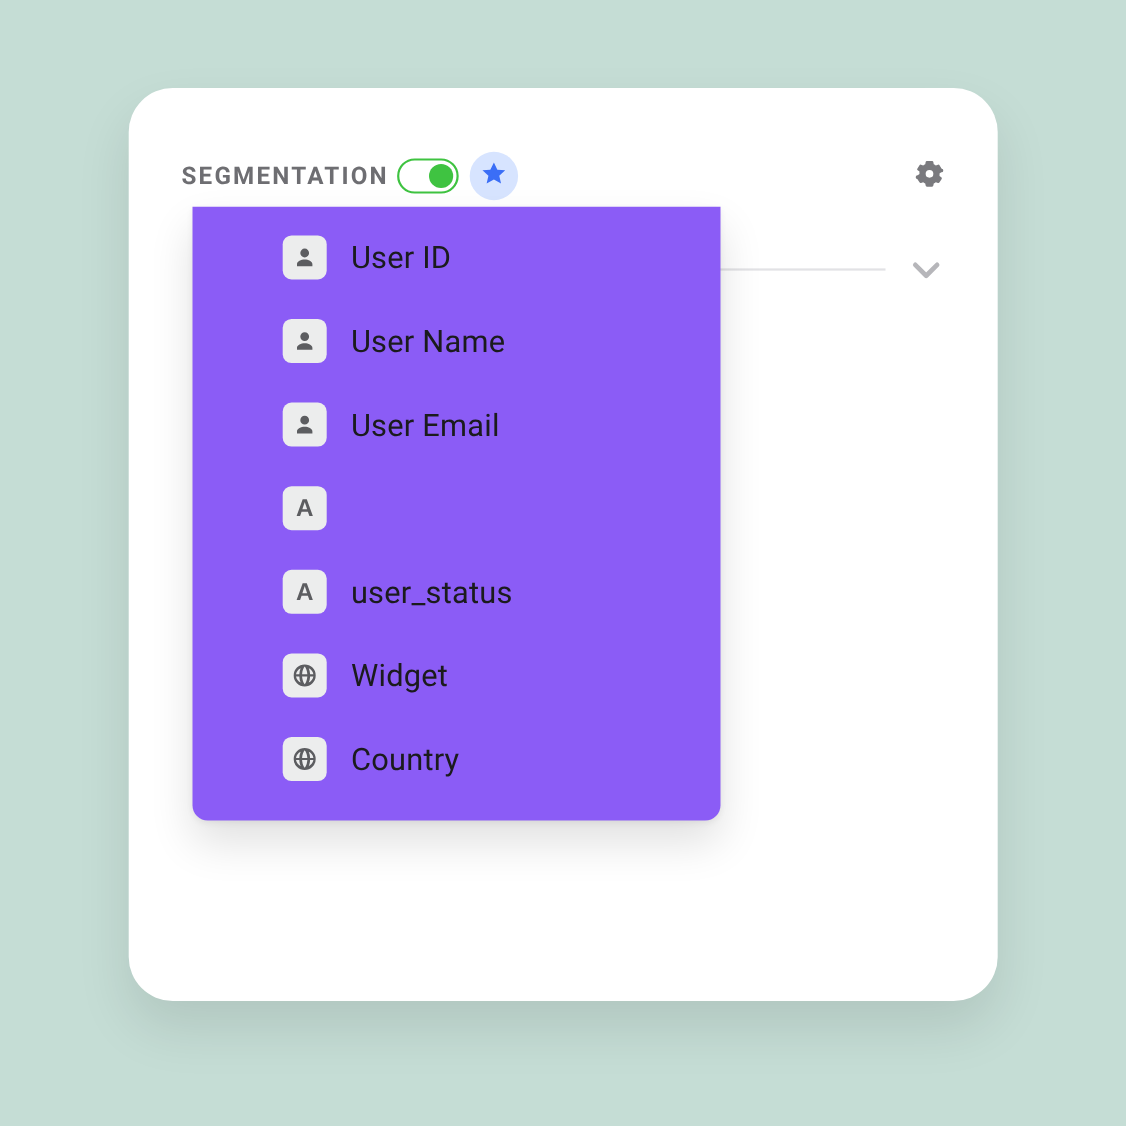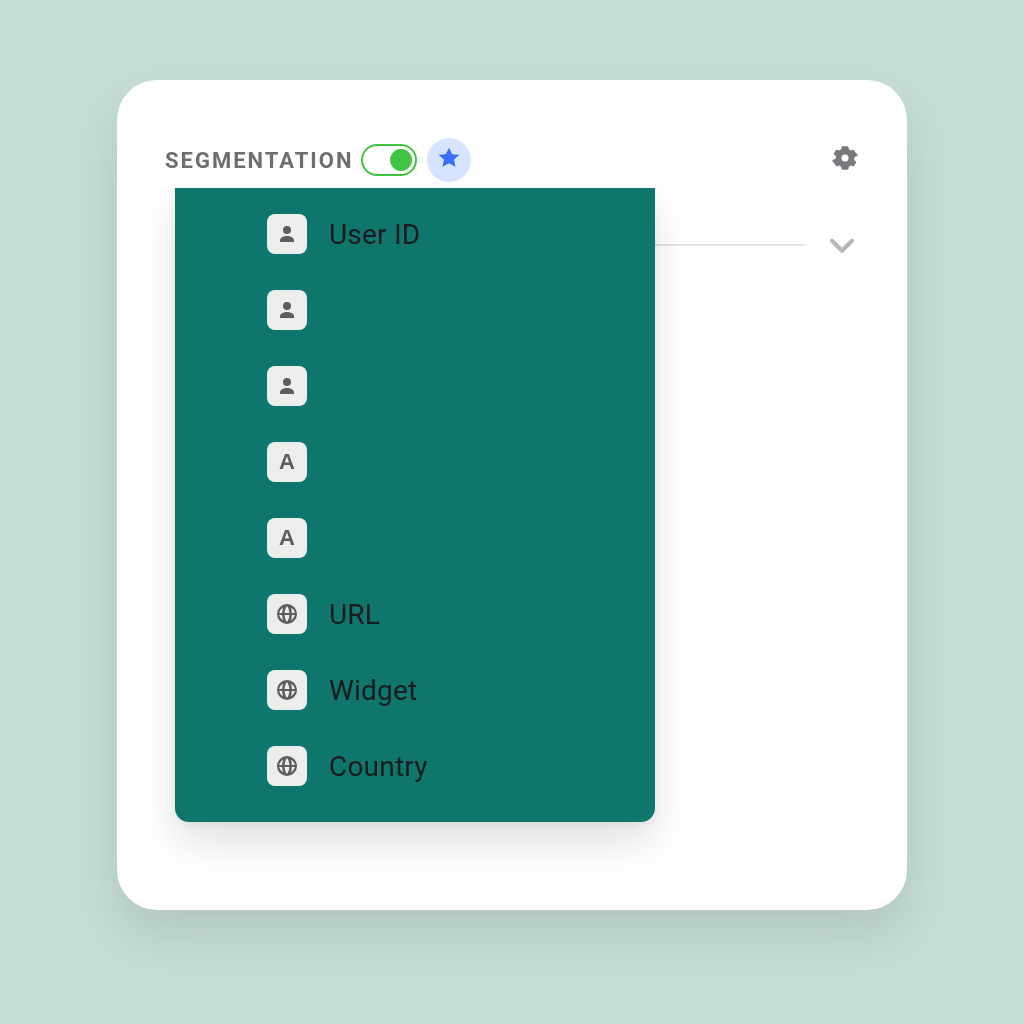--- a/index.html
+++ b/index.html
@@ -85,24 +85,24 @@
     background: #e2e2e5;
   }
   .chev { display:flex; }
   .chev svg { width: 34px; height: 34px; fill: none; stroke: #b6b6ba; stroke-width: 3; stroke-linecap: round; stroke-linejoin: round; }
 
   .dropdown {
     position: absolute;
     left: 58px;
     top: 108px;
     width: 480px;
-    background: #0f766e;
+    background: #8b5cf6;
     border-radius: 0 0 14px 14px;
     box-shadow: 0 20px 40px rgba(0,0,0,0.12), 0 2px 6px rgba(0,0,0,0.06);
-    padding: 0 0 18px 10px;
+    padding: 0 0 18px 0;
   }
   .dd-item {
     display: flex;
     align-items: center;
     gap: 22px;
     padding: 18px 30px 18px 82px;
     cursor: pointer;
   }
   .dd-item:first-child { padding-top: 26px; }
   .dd-icon {
@@ -172,64 +172,59 @@
       </div>
       <span class="dd-label">User ID</span>
     </div>
 
     <div class="dd-item">
       <div class="dd-icon">
         <svg viewBox="0 0 24 24">
             <path d="M12 12a4 4 0 1 0-4-4 4 4 0 0 0 4 4zm0 2c-3.3 0-7 1.6-7 4.2V20h14v-1.8c0-2.6-3.7-4.2-7-4.2z"></path>
           </svg>
       </div>
+      <span class="dd-label">User Name</span>
     </div>
 
     <div class="dd-item">
       <div class="dd-icon">
         <svg viewBox="0 0 24 24">
             <path d="M12 12a4 4 0 1 0-4-4 4 4 0 0 0 4 4zm0 2c-3.3 0-7 1.6-7 4.2V20h14v-1.8c0-2.6-3.7-4.2-7-4.2z"></path>
           </svg>
       </div>
+      <span class="dd-label">User Email</span>
     </div>
 
     <div class="dd-item">
       <div class="dd-icon">
           <span class="letter">A</span>
         </div>
     </div>
 
     <div class="dd-item">
       <div class="dd-icon">
           <span class="letter">A</span>
         </div>
-    </div>
+      <span class="dd-label">user_status</span>
+    </div>
+
 
     <div class="dd-item">
       <div class="dd-icon">
         <svg viewBox="0 0 24 24">
             <path d="M12 2a10 10 0 1 0 10 10A10 10 0 0 0 12 2zm7.9 9h-3a16 16 0 0 0-1.2-5.5A8 8 0 0 1 19.9 11zM12 4c1.1 1.3 2.1 3.6 2.4 7H9.6C9.9 7.6 10.9 5.3 12 4zM8.3 5.5A16 16 0 0 0 7.1 11h-3a8 8 0 0 1 4.2-5.5zM4.1 13h3a16 16 0 0 0 1.2 5.5A8 8 0 0 1 4.1 13zM12 20c-1.1-1.3-2.1-3.6-2.4-7h4.8c-.3 3.4-1.3 5.7-2.4 7zm3.7-1.5A16 16 0 0 0 16.9 13h3a8 8 0 0 1-4.2 5.5z"></path>
           </svg>
       </div>
-      <span class="dd-label">URL</span>
+      <span class="dd-label">Widget</span>
     </div>
 
     <div class="dd-item">
       <div class="dd-icon">
         <svg viewBox="0 0 24 24">
             <path d="M12 2a10 10 0 1 0 10 10A10 10 0 0 0 12 2zm7.9 9h-3a16 16 0 0 0-1.2-5.5A8 8 0 0 1 19.9 11zM12 4c1.1 1.3 2.1 3.6 2.4 7H9.6C9.9 7.6 10.9 5.3 12 4zM8.3 5.5A16 16 0 0 0 7.1 11h-3a8 8 0 0 1 4.2-5.5zM4.1 13h3a16 16 0 0 0 1.2 5.5A8 8 0 0 1 4.1 13zM12 20c-1.1-1.3-2.1-3.6-2.4-7h4.8c-.3 3.4-1.3 5.7-2.4 7zm3.7-1.5A16 16 0 0 0 16.9 13h3a8 8 0 0 1-4.2 5.5z"></path>
           </svg>
       </div>
-      <span class="dd-label">Widget</span>
-    </div>
-
-    <div class="dd-item">
-      <div class="dd-icon">
-        <svg viewBox="0 0 24 24">
-            <path d="M12 2a10 10 0 1 0 10 10A10 10 0 0 0 12 2zm7.9 9h-3a16 16 0 0 0-1.2-5.5A8 8 0 0 1 19.9 11zM12 4c1.1 1.3 2.1 3.6 2.4 7H9.6C9.9 7.6 10.9 5.3 12 4zM8.3 5.5A16 16 0 0 0 7.1 11h-3a8 8 0 0 1 4.2-5.5zM4.1 13h3a16 16 0 0 0 1.2 5.5A8 8 0 0 1 4.1 13zM12 20c-1.1-1.3-2.1-3.6-2.4-7h4.8c-.3 3.4-1.3 5.7-2.4 7zm3.7-1.5A16 16 0 0 0 16.9 13h3a8 8 0 0 1-4.2 5.5z"></path>
-          </svg>
-      </div>
       <span class="dd-label">Country</span>
     </div>
 
   </div>
 
 </div>
 
 </body></html>

